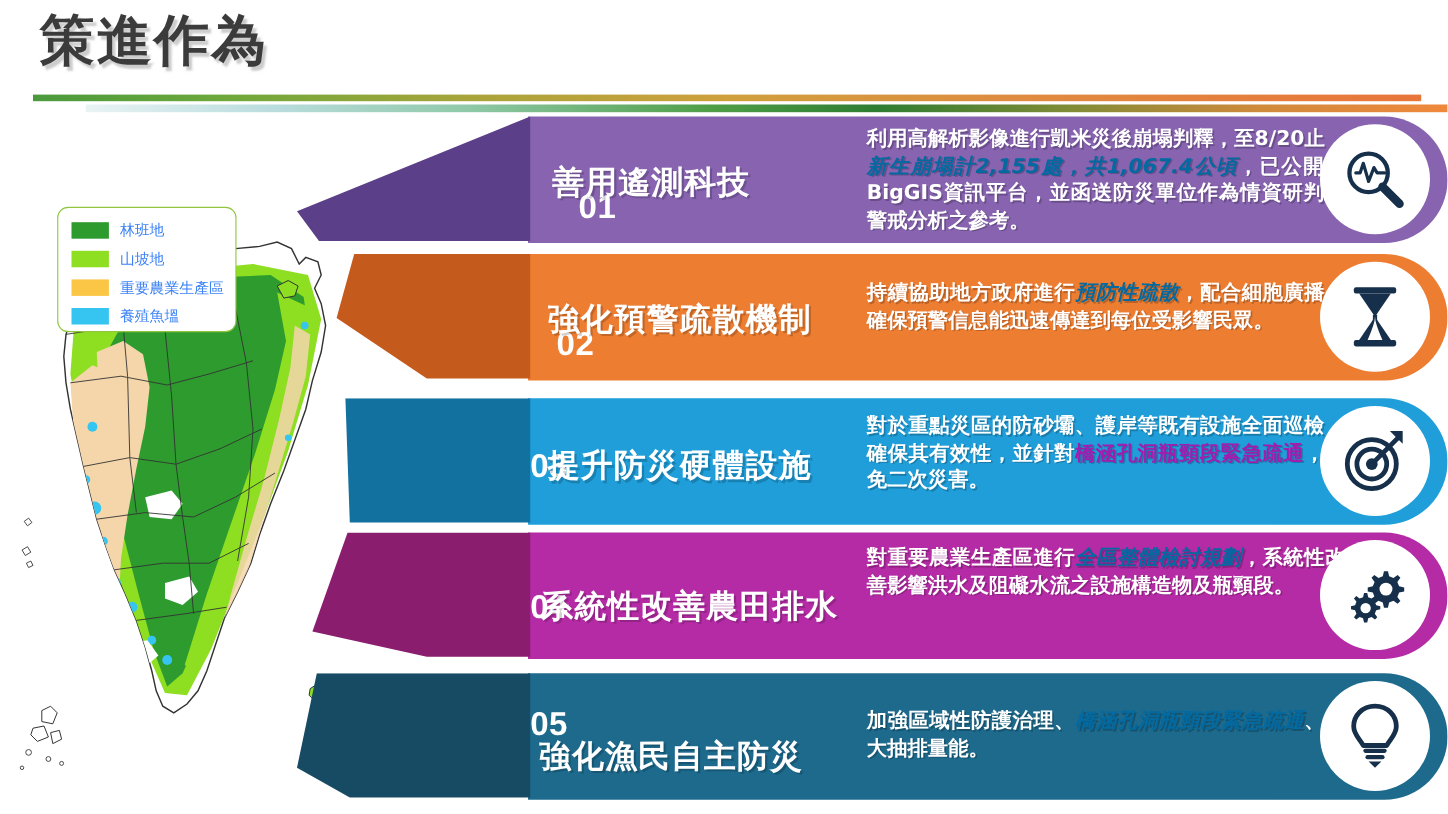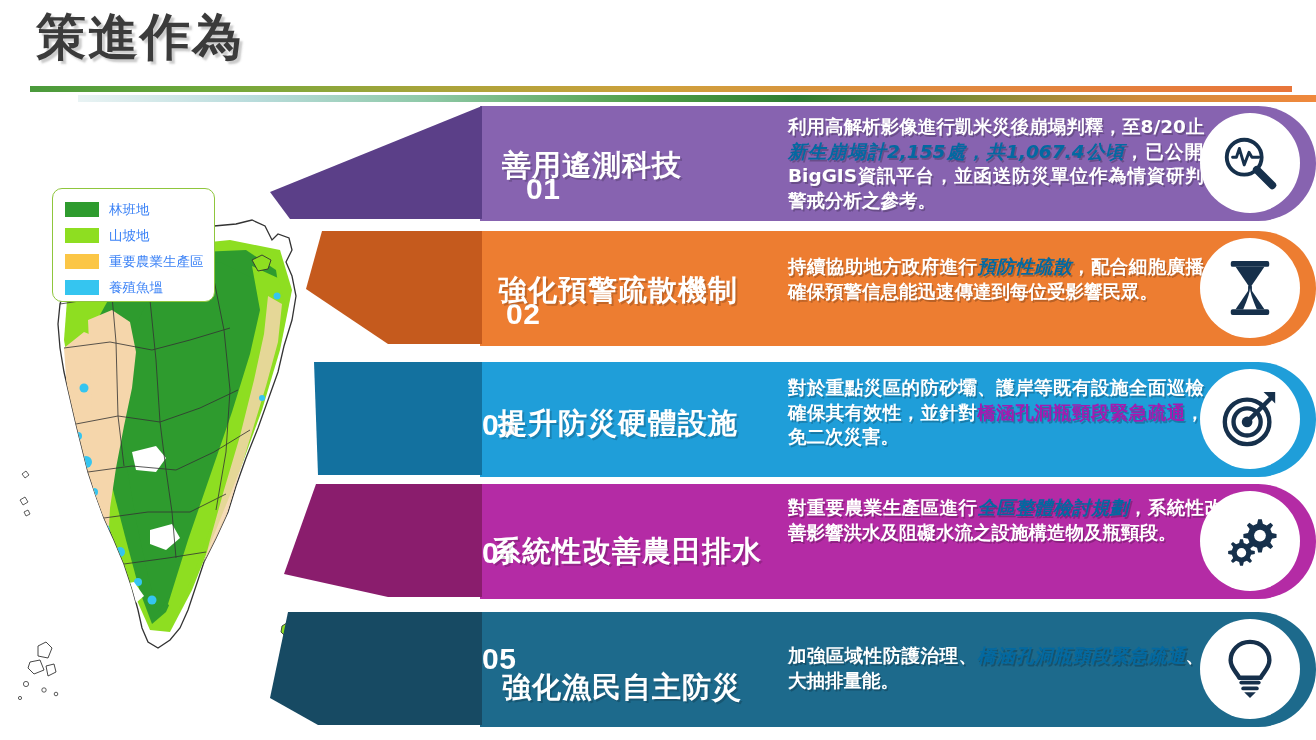--- a/index.html
+++ b/index.html
@@ -404,21 +404,21 @@
 </div>
 
 <div class="row" id="row-4">
   <div class="bar" style="background:#1d6a8c"></div>
   <div class="wing">
     <svg viewBox="0 0 400 125" preserveAspectRatio="none">
       <polygon points="212,0 212,113 48,113 0,86 18,0" fill="#174a63"></polygon>
     </svg>
   </div>
   <div class="rownum" style="left:212px; top:30px;">05</div>
-  <div class="rowtitle" style="left:232px; top:56px;">強化漁民自主防災</div>
+  <div class="rowtitle" style="left:220px; top:56px;">強化漁民自主防災</div>
   <div class="rowdesc" style="top:32px;">
     <span>加強區域性防護治理、</span><span class="hl">橋涵孔洞瓶頸段緊急疏通</span><span>、加大抽排量能。</span>
   </div>
   <div class="icon-badge">
     <svg width="52" height="62" viewBox="0 0 52 64">
       <path d="M26,4 C14,4 6,13 6,23 C6,31 12,35 15,41 L37,41 C40,35 46,31 46,23 C46,13 38,4 26,4 Z" fill="none" stroke="#16304b" stroke-width="4.5" stroke-linejoin="round"></path>
       <rect x="15" y="44" width="22" height="4" rx="2" fill="#16304b"></rect>
       <rect x="17" y="50" width="18" height="4" rx="2" fill="#16304b"></rect>
       <path d="M20,56 L32,56 L26,62 Z" fill="#16304b"></path>
     </svg>

